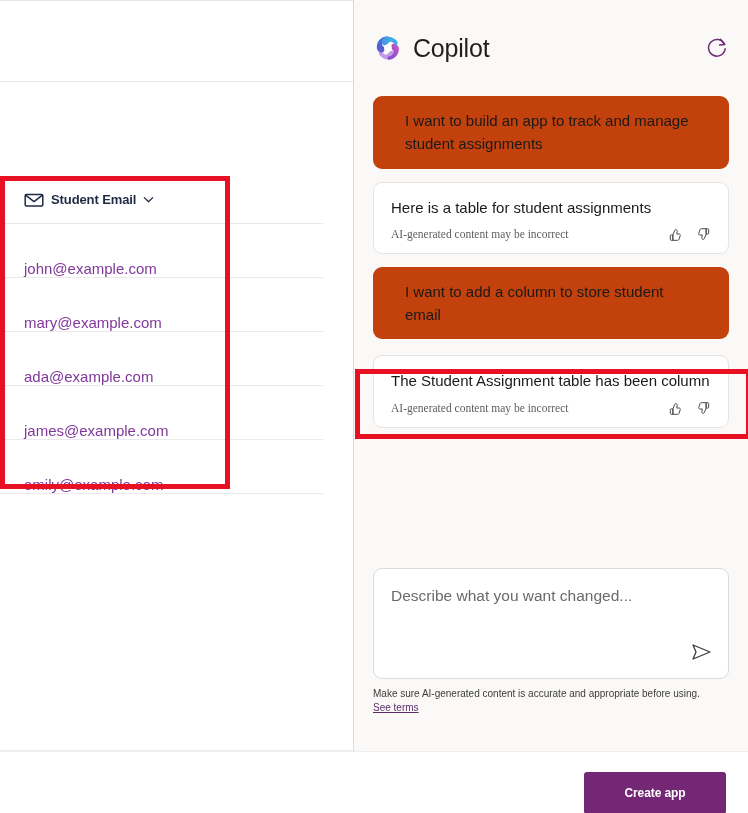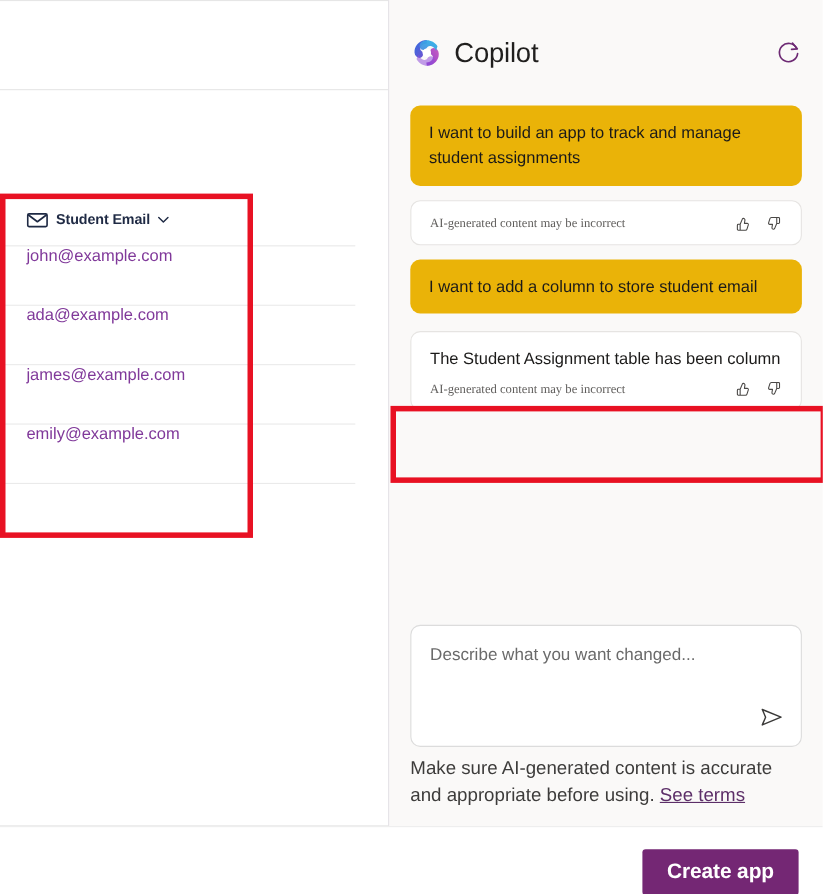--- a/index.html
+++ b/index.html
@@ -78,21 +78,21 @@
   .chevron-icon {
     margin-left: 6px;
     width: 13px;
     height: 13px;
     flex: 0 0 auto;
   }
 
   .cell-row {
     height: 54px;
     display: flex;
-    align-items: flex-start;
+    align-items: flex-end;
     padding-left: 24px;
     border-bottom: 1px solid #eaeaea;
   }
 
   .cell-text {
     font-size: 15px;
     color: #80399a;
     white-space: nowrap;
   }
 
@@ -157,23 +157,23 @@
 
   .thread {
     position: absolute;
     left: 0; top: 96px;
     width: 394px;
     height: 460px;
     padding: 0 19px;
   }
 
   .msg-user {
-    background: #eab308;
+    background: #c2410c;
     border-radius: 9px;
-    padding: 13px 17px;
+    padding: 13px 32px;
     margin-bottom: 13px;
     font-size: 15px;
     line-height: 1.55;
     color: #1b1a19;
   }
 
   .msg-ai {
     background: #ffffff;
     border: 1px solid #e6e4e2;
     border-radius: 9px;
@@ -246,21 +246,21 @@
     right: 13px;
     bottom: 12px;
     width: 28px; height: 28px;
     cursor: pointer;
     display: block;
   }
 
   .footnote {
     margin-top: 8px;
     width: 345px;
-    font-size: 17px;
+    font-size: 10px;
     line-height: 1.42;
     color: #3d3c3b;
   }
 
   .footnote a {
     color: #5c2e68;
     text-decoration: underline;
   }
 
   
@@ -277,21 +277,21 @@
     position: absolute;
     right: 22px;
     top: 20px;
     width: 142px;
     height: 42px;
     background: #742774;
     color: #ffffff;
     border: 0;
     border-radius: 3px;
     font-family: "Liberation Sans", sans-serif;
-    font-size: 19px;
+    font-size: 12px;
     font-weight: bold;
     cursor: pointer;
     letter-spacing: -0.1px;
   }
 
   
   .anno {
     position: absolute;
     border: 5px solid #e81123;
     pointer-events: none;
@@ -322,20 +322,23 @@
           <path d="M1.6 5.2 L10 11.6 L18.4 5.2" fill="none" stroke="#1f2a44" stroke-width="1.5" stroke-linejoin="round"></path>
         </svg>
         <span class="col-header-label">Student Email</span>
         <svg class="chevron-icon" viewBox="0 0 14 14">
           <path d="M2.5 5 L7 9.5 L11.5 5" fill="none" stroke="#1f2a44" stroke-width="1.4" stroke-linecap="round" stroke-linejoin="round"></path>
         </svg>
       </div>
 
       <div class="cell-row">
         <span class="cell-text">john@example.com</span>
+      </div>
+      <div class="cell-row">
+        <span class="cell-text">mary@example.com</span>
       </div>
       <div class="cell-row">
         <span class="cell-text">ada@example.com</span>
       </div>
       <div class="cell-row">
         <span class="cell-text">james@example.com</span>
       </div>
       <div class="cell-row">
         <span class="cell-text">emily@example.com</span>
       </div>
@@ -379,20 +382,21 @@
         <path d="M20.3 9.1 A8.3 8.3 0 1 0 21.1 13.8" fill="none" stroke="#6d2a74" stroke-width="1.5" stroke-linecap="round"></path>
         <path d="M16.4 4.2 L20.8 9.4 L15.6 9.9" fill="none" stroke="#6d2a74" stroke-width="1.5" stroke-linecap="round" stroke-linejoin="round"></path>
       </svg>
     </div>
 
     <div class="thread">
 
       <div class="msg-user">I want to build an app to track and manage student assignments</div>
 
       <div class="msg-ai">
+        <div class="msg-ai-text">Here is a table for student assignments</div>
         <div class="msg-ai-foot">
           <span class="disclaimer-inline">AI-generated content may be incorrect</span>
           <span class="feedback-group">
             <svg class="fb-icon" viewBox="0 0 16 16">
               <path d="M5.2 14.2 h5.1 c.7 0 1.3-.4 1.5-1.1 l1.3-4.1 c.2-.8-.3-1.5-1.1-1.5 H9.3 l.5-2.9 c.2-1-.5-1.9-1.5-1.9 -.4 0-.8 .3-1 .7 L5.2 8.4 Z M5.2 14.2 H3.4 c-.5 0-.9-.4-.9-.9 V9.3 c0-.5 .4-.9 .9-.9 h1.8 Z" fill="none" stroke="#4a4846" stroke-width="1.05" stroke-linejoin="round"></path>
             </svg>
             <svg class="fb-icon" viewBox="0 0 16 16">
               <path d="M10.8 1.8 H5.7 c-.7 0-1.3 .4-1.5 1.1 L2.9 7 c-.2 .8 .3 1.5 1.1 1.5 h2.7 l-.5 2.9 c-.2 1 .5 1.9 1.5 1.9 .4 0 .8-.3 1-.7 l2.1-5 Z M10.8 1.8 h1.8 c.5 0 .9 .4 .9 .9 v4 c0 .5-.4 .9-.9 .9 h-1.8 Z" fill="none" stroke="#4a4846" stroke-width="1.05" stroke-linejoin="round"></path>
             </svg>
           </span>

